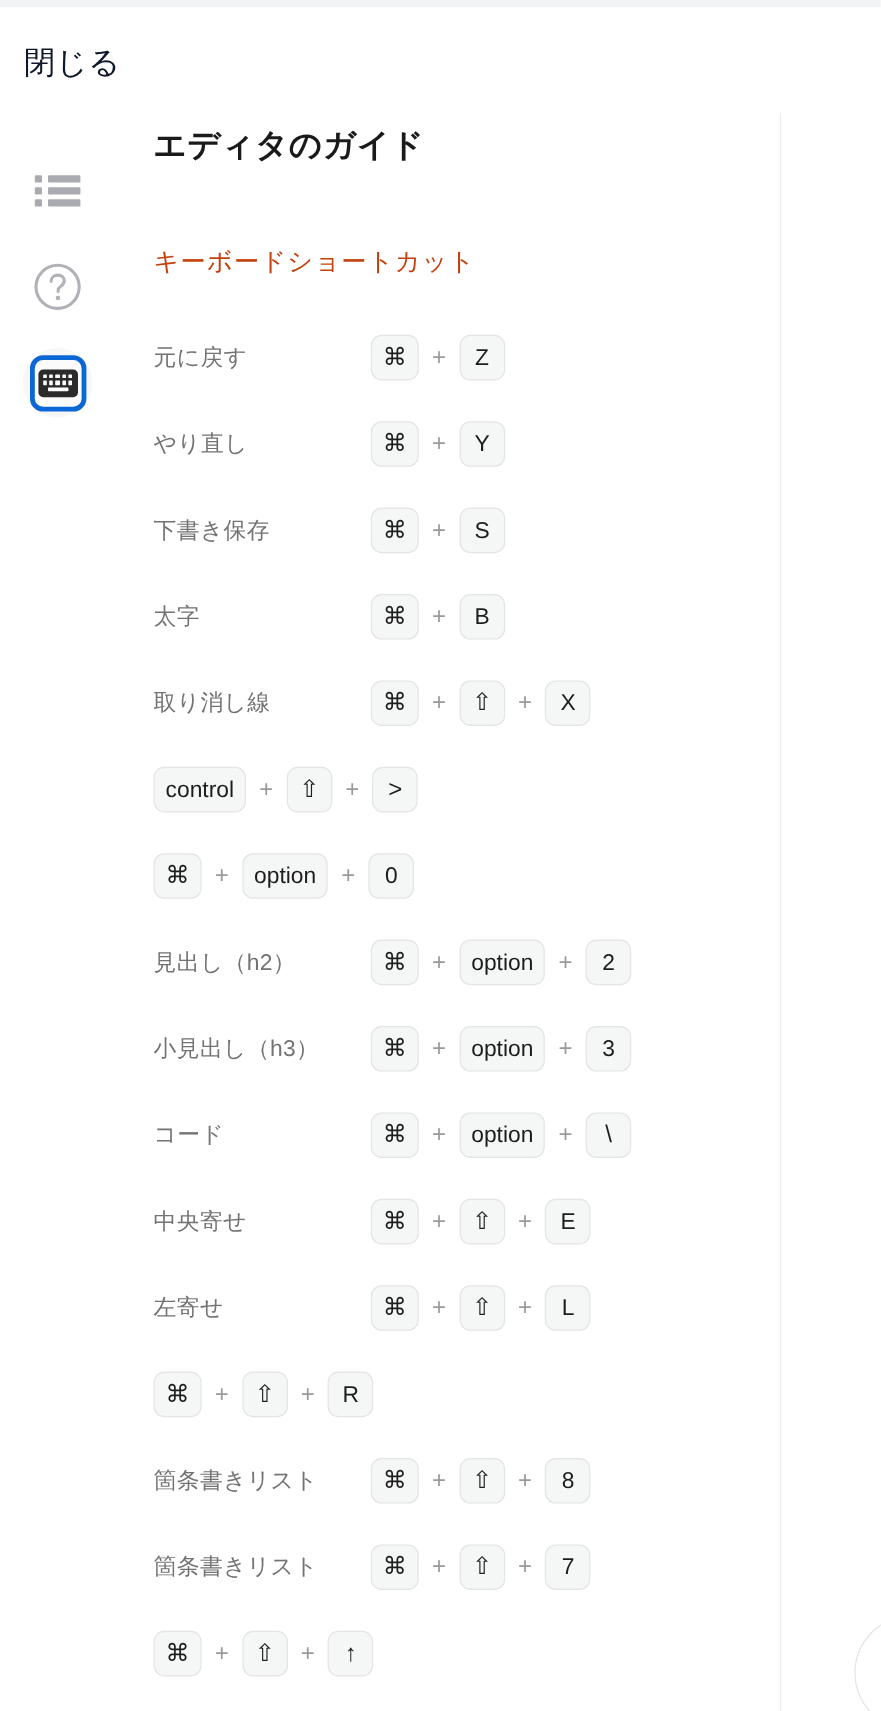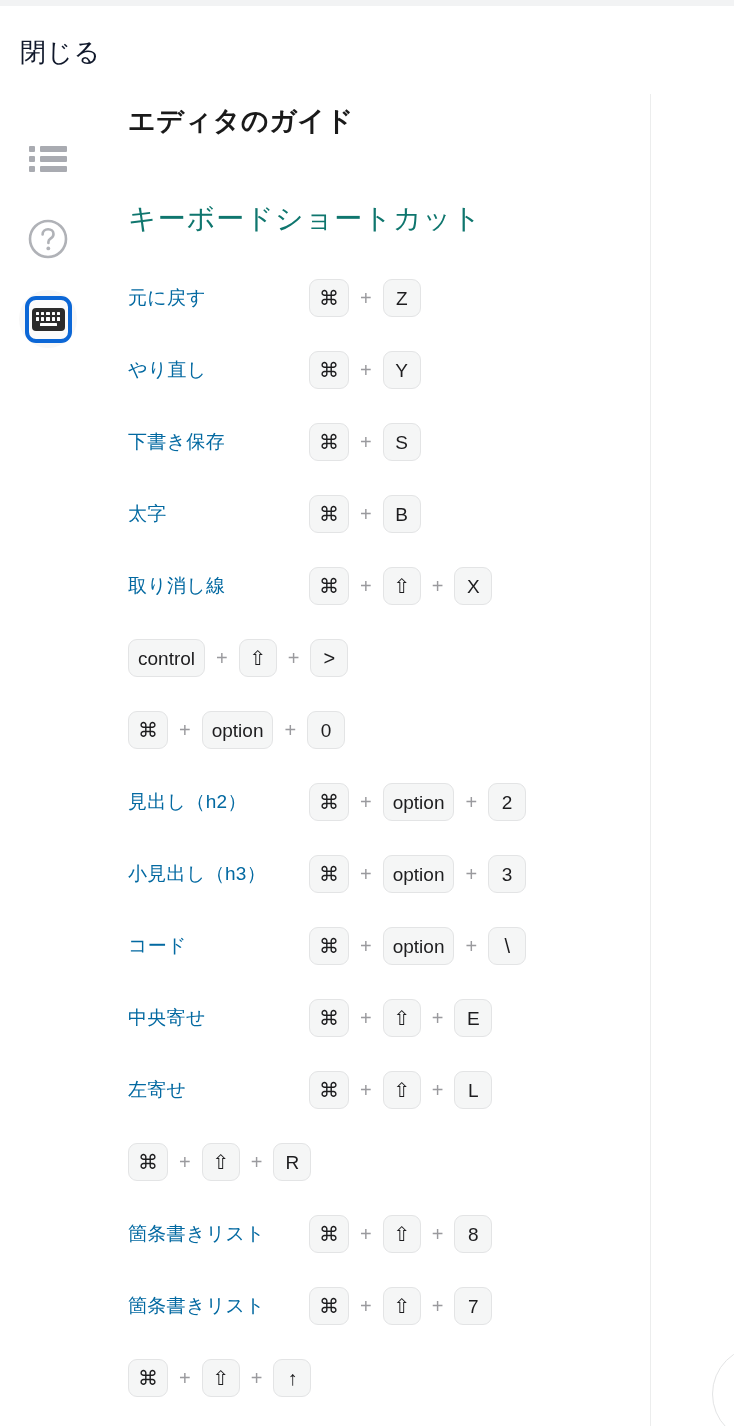--- a/index.html
+++ b/index.html
@@ -162,41 +162,41 @@
   }
   .panel-title {
     font-size: 27px;
     font-weight: bold;
     color: #1a1a1a;
     letter-spacing: 0.6px;
     margin: 0;
     line-height: 42px;
   }
   .section-label {
-    font-size: 28px;
-    color: #0f766e;
+    font-size: 21px;
+    color: #c2410c;
     letter-spacing: 1px;
     margin: 0;
     padding-top: 61px;
     line-height: 32px;
     font-weight: normal;
   }
 
   
   .rows {
     margin-top: 27px;
   }
   .row {
     display: flex;
     align-items: center;
     height: 72px;
   }
   .row-label {
     font-size: 19px;
-    color: #0369a1;
+    color: #737373;
     letter-spacing: 0.3px;
     width: 181px;
     flex: none;
     white-space: nowrap;
   }
   .combo {
     display: flex;
     align-items: center;
     flex: 1;
     white-space: nowrap;

